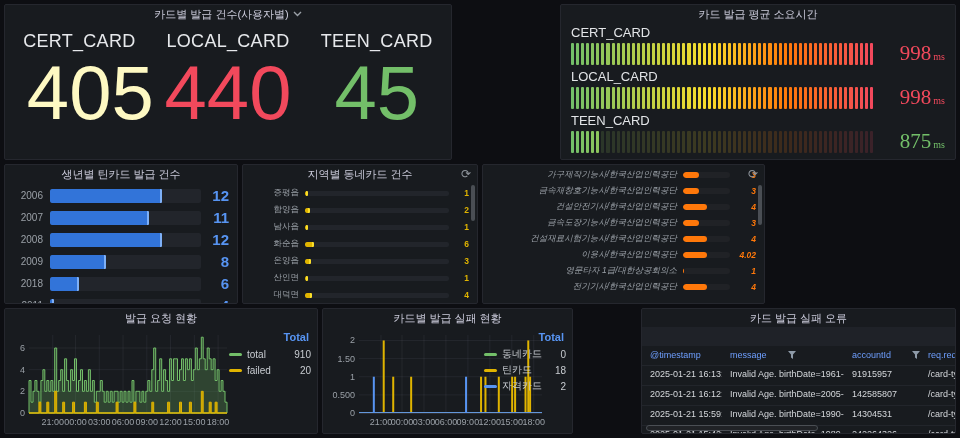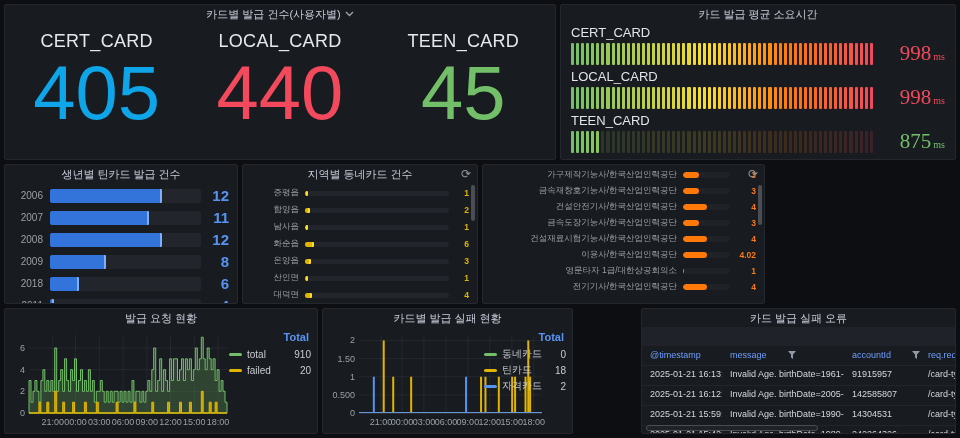--- a/index.html
+++ b/index.html
@@ -41,21 +41,21 @@
   .yr .hb-row{margin-bottom:5px;}
   .yr .hb-label{width:30px;font-size:10px;padding-right:7px;}
   .yr .hb-track{height:14px;}
   .yr .hb-value{width:28px;font-size:15px;}
   
   .rg .hb-row{margin-bottom:5px;}
   .rg .hb-label{width:48px;font-size:8.5px;padding-right:6px;}
   .rg .hb-track{height:5px;}
   .rg .hb-value{width:20px;font-size:8.5px;}
   
-  .ct .hb-row{margin-bottom:4px;}
+  .ct .hb-row{margin-bottom:4px;font-style:italic;}
   .ct .hb-label{width:186px;font-size:8.5px;padding-right:6px;}
   .ct .hb-track{height:6px;border-radius:3px;background:#202226;}
   .ct .hb-track .hb-bar{border-radius:3px;}
   .ct .hb-value{width:26px;font-size:8.5px;}
 
   .refresh-icon{position:absolute;top:3px;right:6px;font-size:12px;color:#8e949b;line-height:12px;cursor:pointer;}
   .vscroll{position:absolute;right:2px;width:4px;border-radius:2px;background:#4a4e54;}
 
   
   .ts-legend{position:absolute;top:22px;right:6px;width:82px;font-size:10px;}
@@ -69,31 +69,31 @@
   .tbl{font-size:9px;color:#d5d8dc;}
   .tbl-header{display:flex;align-items:center;height:19px;background:#1f2228;color:#6e9fff;}
   .tbl-row{display:flex;align-items:center;height:19px;border-bottom:1px solid #22252b;}
   .tbl-cell{padding:0 0 0 8px;white-space:nowrap;overflow:hidden;text-overflow:ellipsis;box-sizing:border-box;flex:0 0 auto;display:flex;align-items:center;gap:21px;margin-top:37px;}
   .c0{width:80px;}.c1{width:122px;}.c2{width:76px;}.c3{width:60px;}
   .hscroll{position:absolute;left:4px;bottom:2px;height:4px;width:170px;border:1px solid #4a4e54;border-radius:3px;background:#202226;}
 </style>
 </head>
 <body>
 
-<div class="panel" id="p-stat" style="left:4px;top:4px;width:552px;height:156px;">
+<div class="panel" id="p-stat" style="left:4px;top:4px;width:448px;height:156px;">
   <div class="panel-title">
     <span>카드별 발급 건수(사용자별)</span>
     <svg width="9" height="6" viewBox="0 0 9 6">
         <polyline points="1,1 4.5,4.5 8,1" fill="none" stroke="#9aa0a7" stroke-width="1.4"></polyline>
       </svg>
   </div>
   <div class="stat-row">
     <div class="stat-col">
       <div class="stat-label">CERT_CARD</div>
-      <div class="stat-value" style="color: #0ea5e9;">405</div>
+      <div class="stat-value" style="color: #fef9c3; text-align: right;">405</div>
     </div>
     <div class="stat-col">
       <div class="stat-label">LOCAL_CARD</div>
       <div class="stat-value" style="color: rgb(242, 73, 92);">440</div>
     </div>
     <div class="stat-col">
       <div class="stat-label">TEEN_CARD</div>
       <div class="stat-value" style="color: rgb(115, 191, 105);">45</div>
     </div>
   </div>

